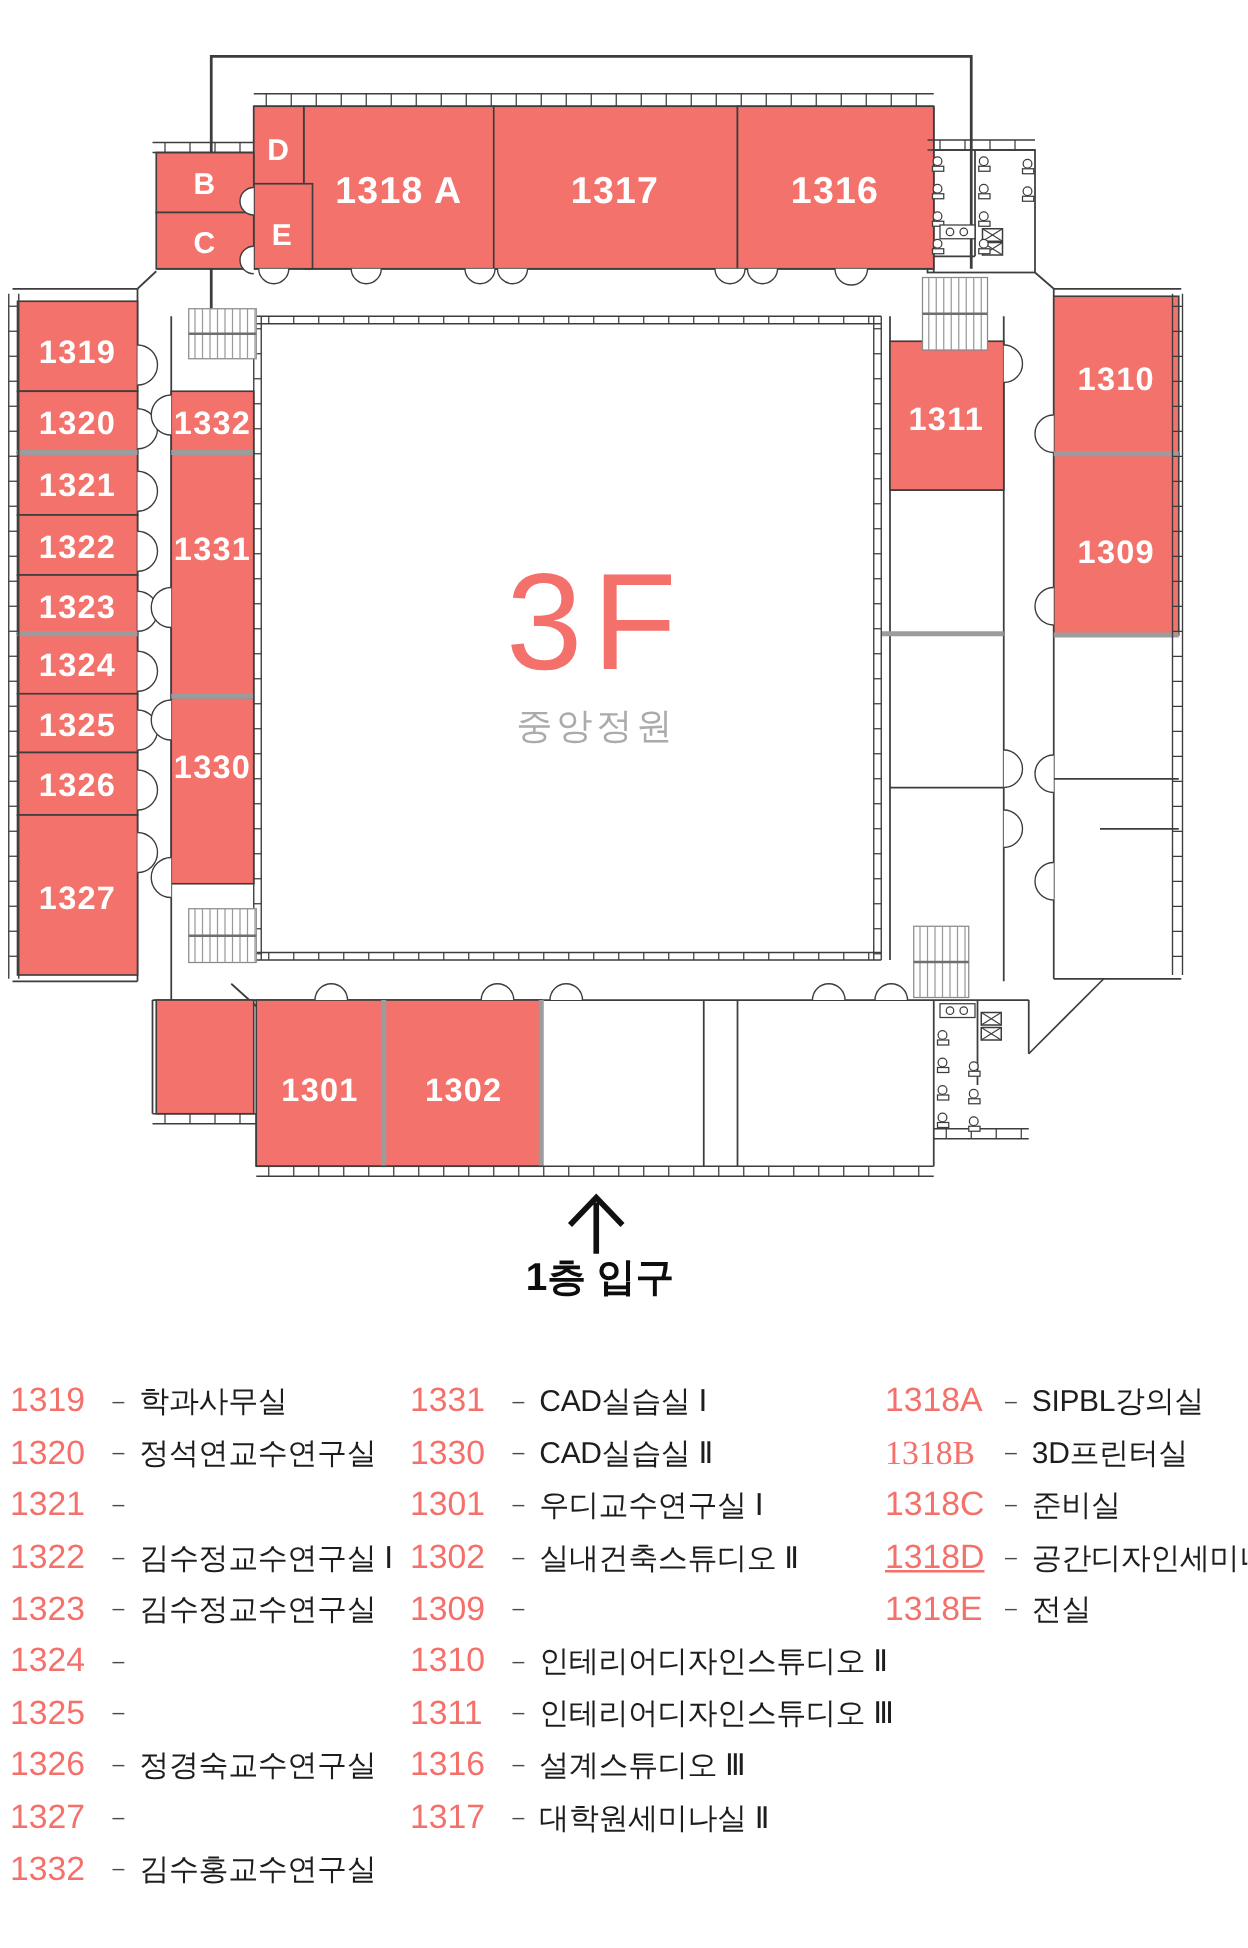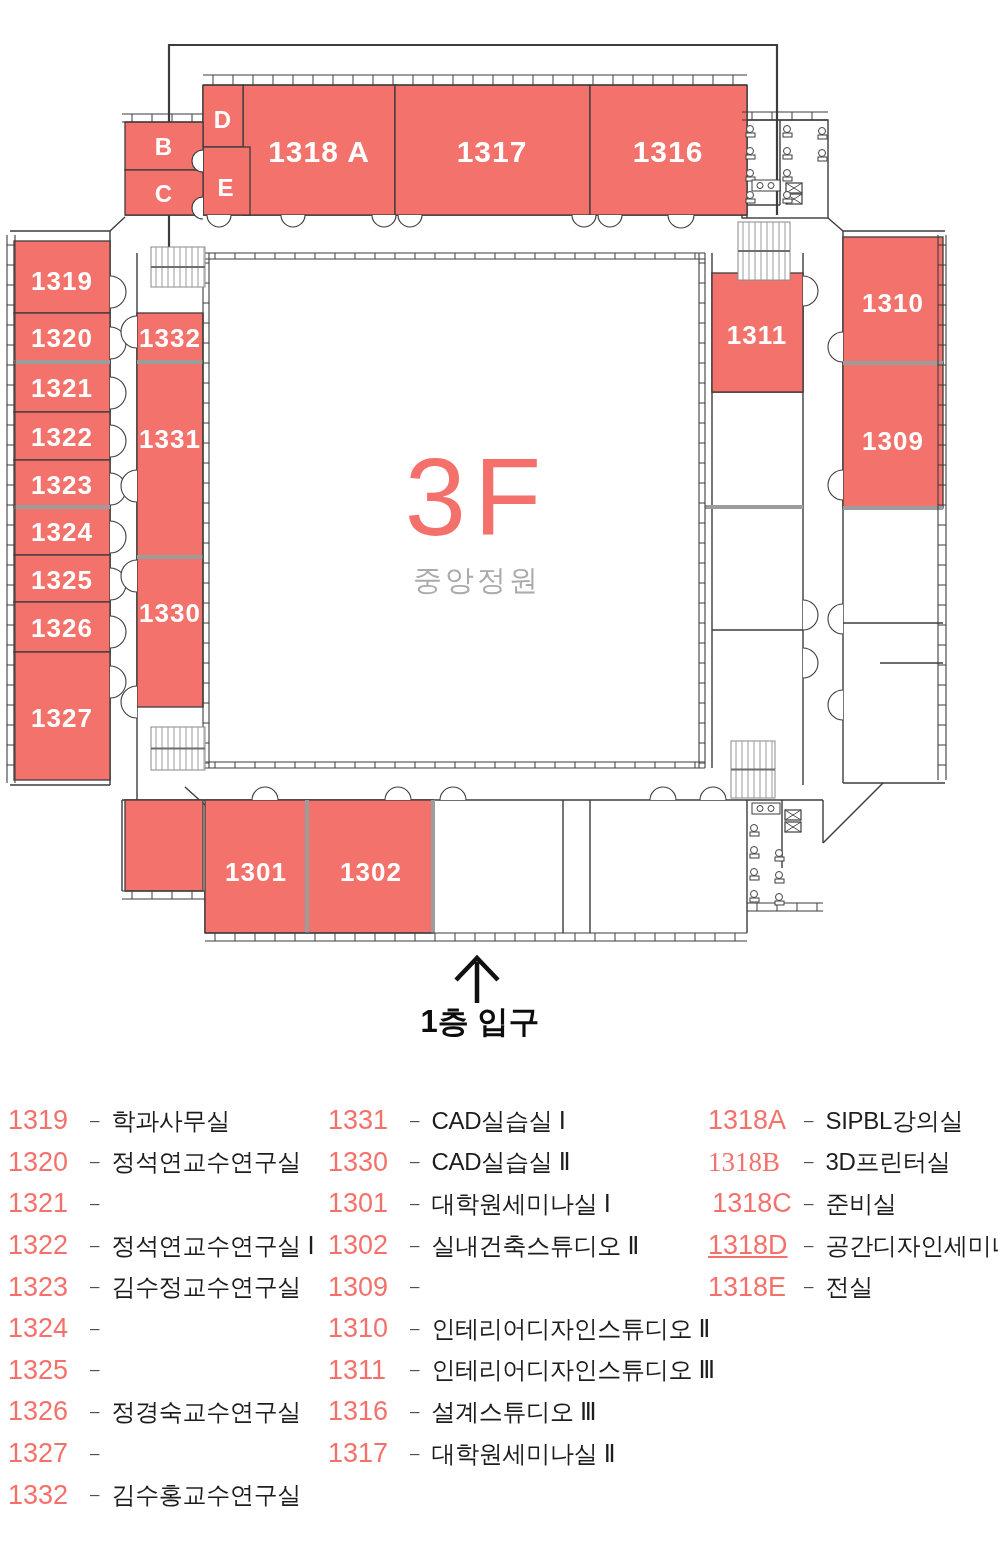--- a/index.html
+++ b/index.html
@@ -582,21 +582,21 @@
           <span class="sep">–</span>
           <span class="name">정석연교수연구실</span>
         </div>
         <div class="legend-row">
           <span class="num" style="width: 74px;">1321</span>
           <span class="sep">–</span>
         </div>
         <div class="legend-row">
           <span class="num" style="width: 74px;">1322</span>
           <span class="sep">–</span>
-          <span class="name">정석연교수연구실 Ⅰ</span>
+          <span class="name">김수정교수연구실 Ⅰ</span>
         </div>
         <div class="legend-row">
           <span class="num" style="width: 74px;">1323</span>
           <span class="sep">–</span>
           <span class="name">김수정교수연구실</span>
         </div>
         <div class="legend-row">
           <span class="num" style="width: 74px;">1324</span>
           <span class="sep">–</span>
         </div>
@@ -626,21 +626,21 @@
           <span class="name">CAD실습실 Ⅰ</span>
         </div>
         <div class="legend-row">
           <span class="num" style="width: 74px;">1330</span>
           <span class="sep">–</span>
           <span class="name">CAD실습실 Ⅱ</span>
         </div>
         <div class="legend-row">
           <span class="num" style="width: 74px;">1301</span>
           <span class="sep">–</span>
-          <span class="name">대학원세미나실 Ⅰ</span>
+          <span class="name">우디교수연구실 Ⅰ</span>
         </div>
         <div class="legend-row">
           <span class="num" style="width: 74px;">1302</span>
           <span class="sep">–</span>
           <span class="name">실내건축스튜디오 Ⅱ</span>
         </div>
         <div class="legend-row">
           <span class="num" style="width: 74px;">1309</span>
           <span class="sep">–</span>
         </div>
@@ -670,21 +670,21 @@
           <span class="num" style="width: 88px;">1318A</span>
           <span class="sep">–</span>
           <span class="name">SIPBL강의실</span>
         </div>
         <div class="legend-row">
           <span class="num" style="width: 88px; font-family: Liberation Serif, serif;">1318B</span>
           <span class="sep">–</span>
           <span class="name">3D프린터실</span>
         </div>
         <div class="legend-row">
-          <span class="num" style="width: 88px; text-align: center;">1318C</span>
+          <span class="num" style="width: 88px;">1318C</span>
           <span class="sep">–</span>
           <span class="name">준비실</span>
         </div>
         <div class="legend-row">
           <span class="num" style="width: 88px; text-decoration: underline;">1318D</span>
           <span class="sep">–</span>
           <span class="name">공간디자인세미나실</span>
         </div>
         <div class="legend-row">
           <span class="num" style="width: 88px;">1318E</span>

